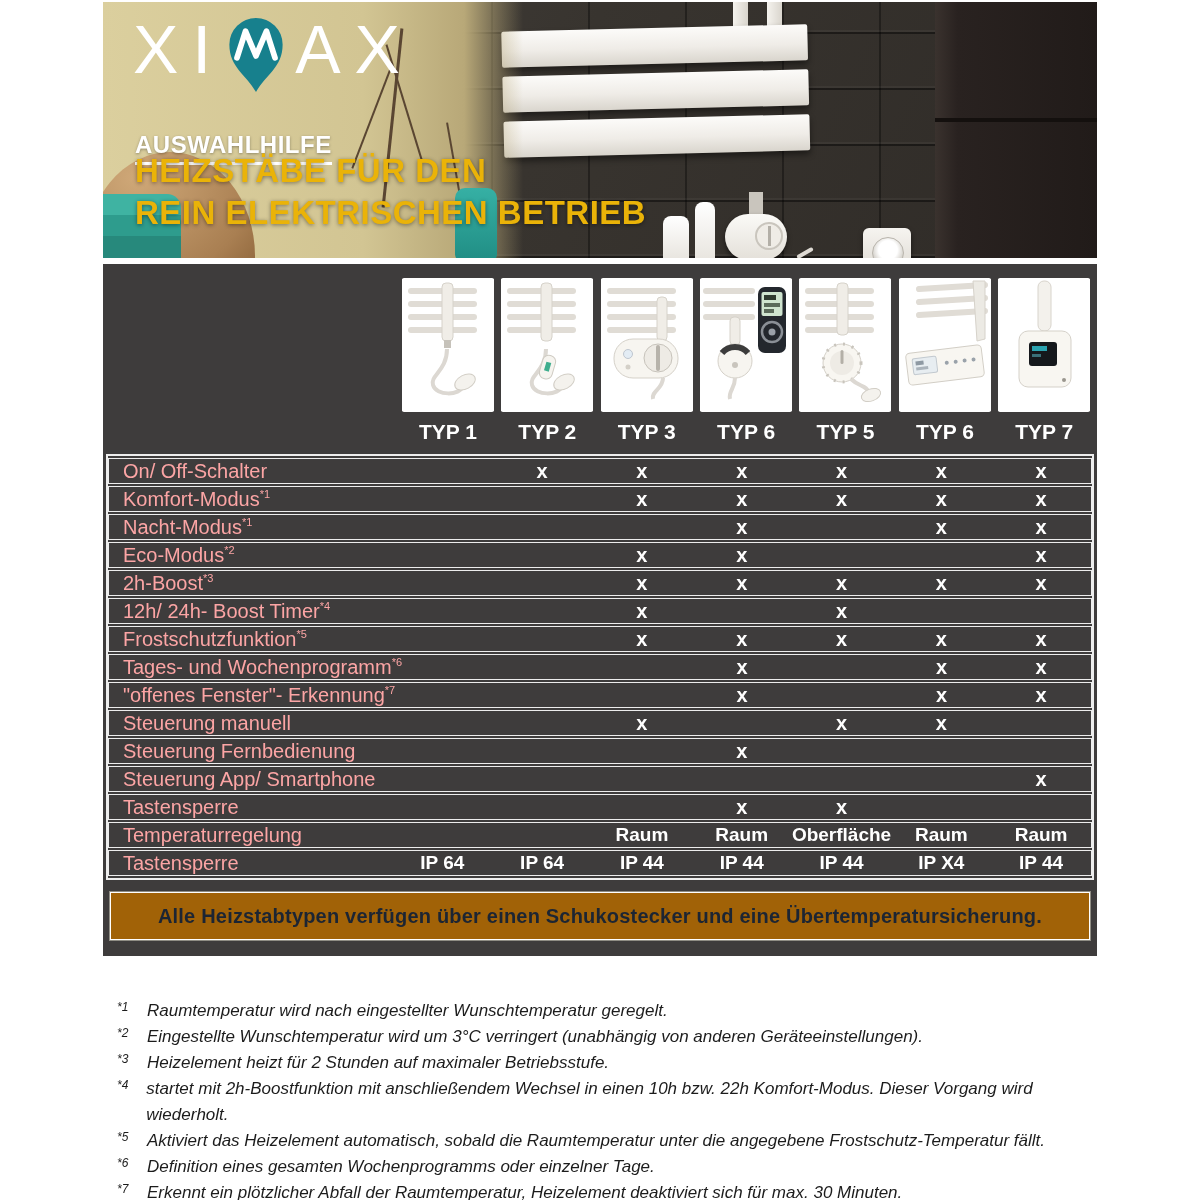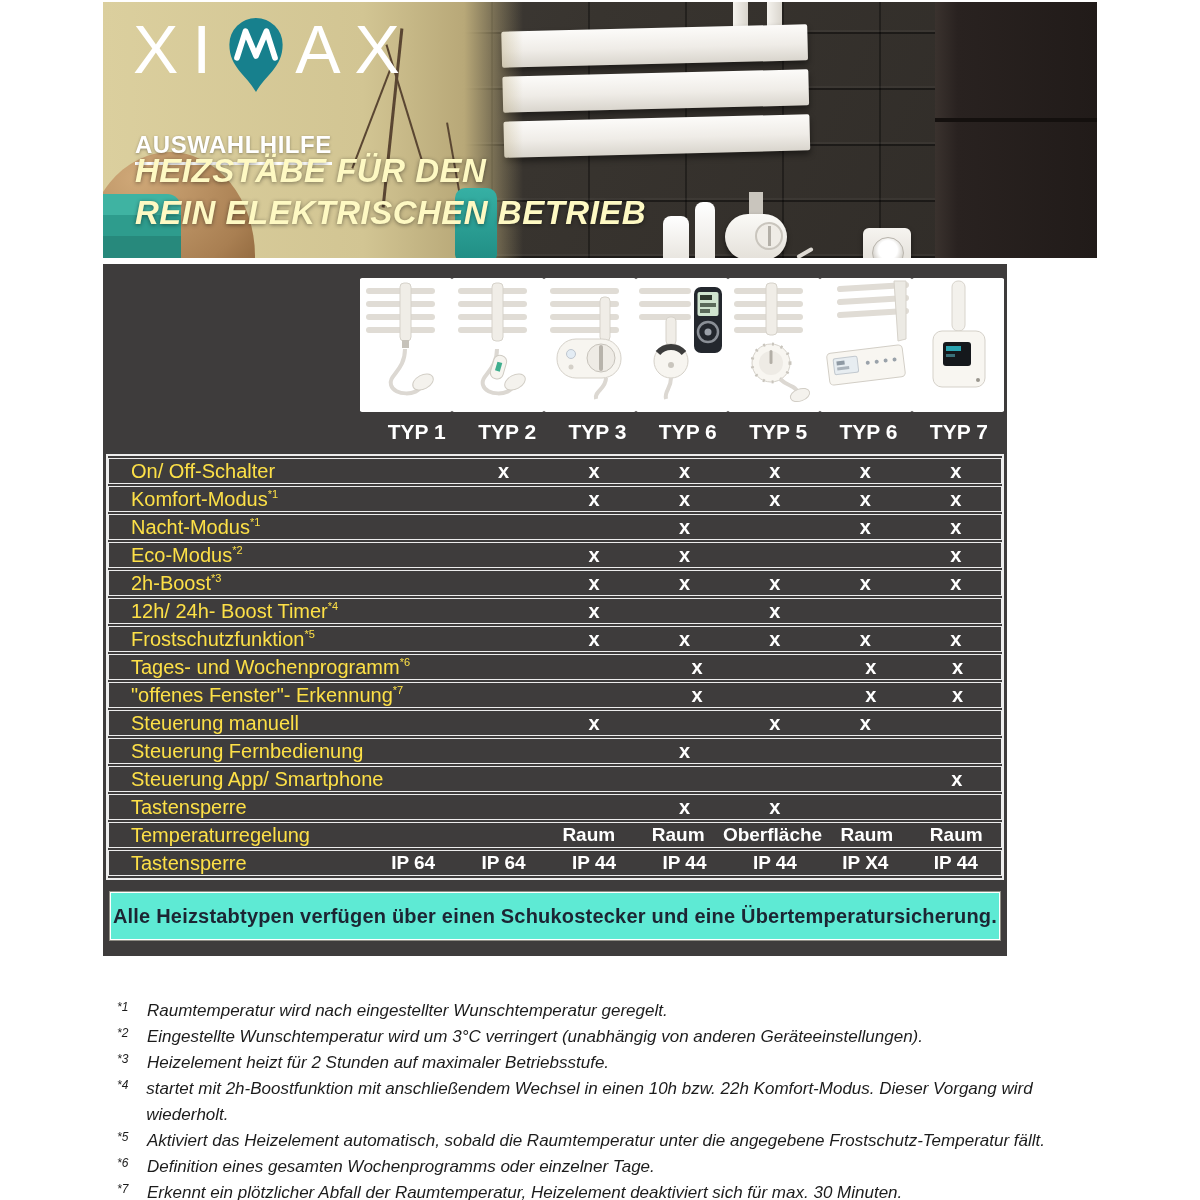--- a/index.html
+++ b/index.html
@@ -48,43 +48,43 @@
   .hero .cabinet { position:absolute; right:0; top:0; width:162px; height:256px;
       background:linear-gradient(90deg,#3a322e 0%, #292220 14%, #211b19 100%); }
   .hero .cabinet::after { content:""; position:absolute; left:0; top:116px; width:100%; height:4px; background:#14100e; }
 
   .logo { position:absolute; left:30px; top:10px; display:flex; align-items:flex-start;
           color:#ffffff; font-size:68px; font-weight:400; letter-spacing:14px; line-height:74px; }
   .logo .pin { width:58px; height:78px; margin:4px 10px 0 2px; }
   .kicker { position:absolute; left:32px; top:110px; color:#ffffff; font-size:24px; font-weight:700;
             letter-spacing:.5px; border-bottom:3px solid #ffffff; padding-bottom:3px;
             text-shadow:0 1px 3px rgba(0,0,0,.35);margin-top:19px; }
-  .title { position:absolute; left:32px; color:#fef9c3; font-size:33px; font-weight:700;
-           letter-spacing:.5px; text-shadow:0 1px 4px rgba(0,0,0,.45);font-style:italic; }
+  .title { position:absolute; left:32px; color:#eab308; font-size:33px; font-weight:700;
+           letter-spacing:.5px; text-shadow:0 1px 4px rgba(0,0,0,.45); }
   .title.l1 { top:150px; } .title.l2 { top:192px; }
 
   
-  .board { margin-top:6px; width:904px; background:#3e3c3c; padding:14px 3px 16px 3px; }
+  .board { margin-top:6px; width:994px; background:#3e3c3c; padding:14px 3px 16px 3px; }
   .cols { display:flex; }
   .cols .spacer { width:294px; }
   .cols .col { width:100px; display:flex; justify-content:center; }
   .tile { width:92px; height:134px; background:#ffffff; border-radius:2px; overflow:hidden; }
   .typlabels { display:flex; margin:8px 0 10px 0; }
   .typlabels .spacer { width:294px; }
   .typlabels .col { width:100px; text-align:center; color:#ffffff; font-size:21px; font-weight:700; }
 
   .grid { border:2px solid #ededed; padding:0; }
   .row { display:flex; align-items:center; height:26px; border:1px solid #ededed; margin:2px 0;
          background:#3e3c3c; }
-  .row .label { width:284px; padding-left:22px; color:#fde047; font-size:20px; white-space:nowrap; }
+  .row .label { width:284px; padding-left:14px; color:#fca5a5; font-size:20px; white-space:nowrap; }
   .row .label sup { font-size:11px; }
   .row .cell { width:100px; text-align:center; color:#ffffff; font-size:19px; font-weight:700; }
   .row .cell.mark { font-size:20px; }
 
-  .banner { margin:12px 4px 0 4px; background:#5eead4; border:1px solid #ffffff; outline:1px solid #8f8d84;
+  .banner { margin:12px 4px 0 4px; background:#a16207; border:1px solid #ffffff; outline:1px solid #8f8d84;
             height:48px; display:flex; align-items:center; justify-content:center;
             color:#1c2533; font-size:20px; font-weight:700; letter-spacing:.2px; }
 
   
   .footnotes { margin:42px 0 0 14px; font-style:italic; color:#1c1c1c; }
   .fn { display:flex; font-size:17px; line-height:26px; }
   .fn .m { width:30px; font-size:12px; position:relative; top:-4px; font-style:italic; }
 </style>
 </head>
 <body>

